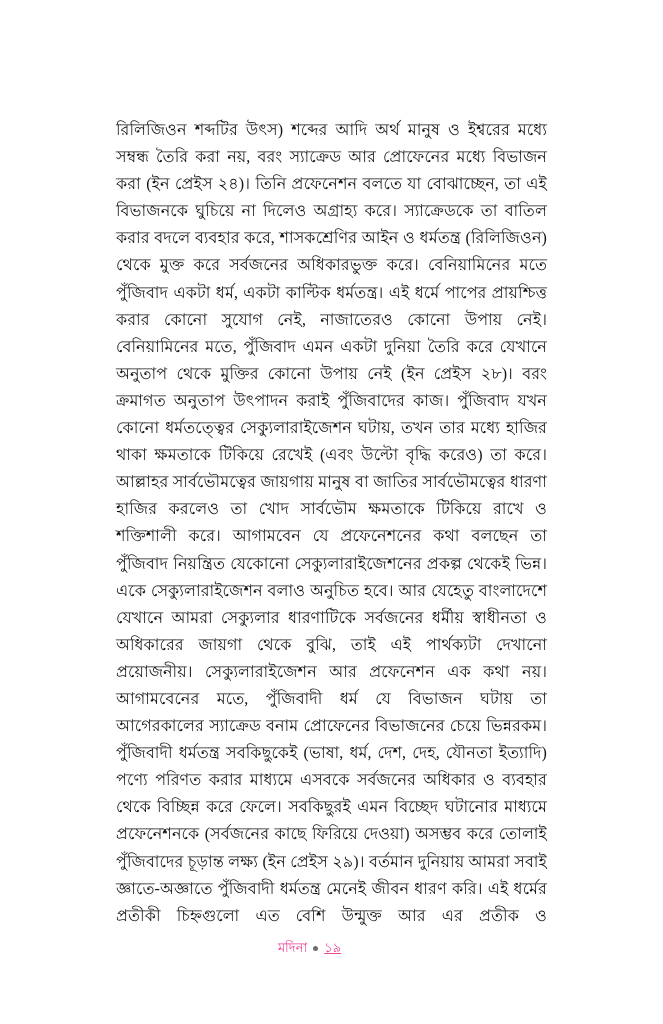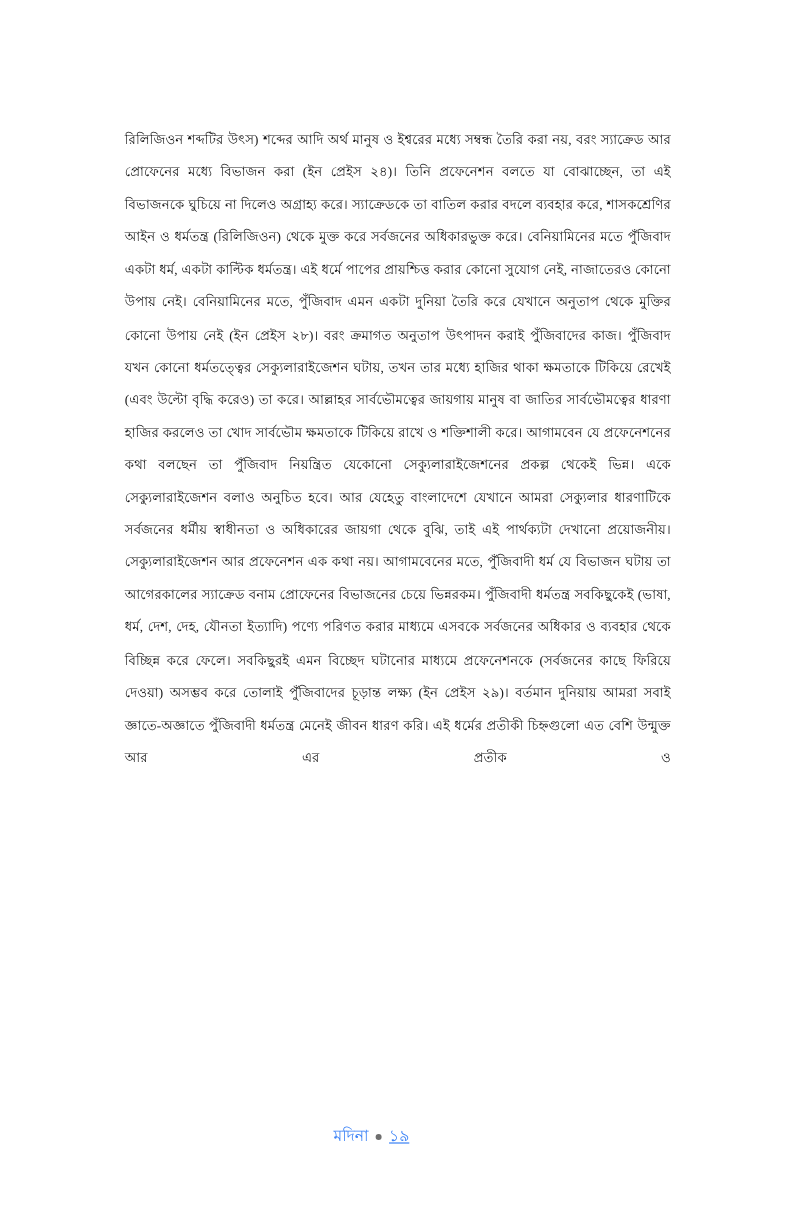--- a/index.html
+++ b/index.html
@@ -25,24 +25,24 @@
 
   
   .text-block {
     position: absolute;
     left: 104px;
     top: 104px;
     width: 455px;          
   }
 
   .para {
-    margin: 0;
+    margin: 12px;
     text-align: justify;
     text-justify: inter-word;
-    font-size: 11px;
+    font-size: 16px;
     line-height: 27.1px;
     letter-spacing: 0.1px;
     word-spacing: 0.2px;
     color: #141414;
     hyphens: none;
   }
   
   .para::after {
     content: "";
     display: inline-block;
@@ -57,21 +57,21 @@
     top: 938px;
     text-align: center;
     padding-right: 44px;   
   }
   .footer-inner {
     display: inline-flex;
     align-items: center;
     gap: 6px;
     font-size: 13px;
     line-height: 18px;
-    color: #3b82f6;
+    color: #ec4899;
   }
   .footer-label { white-space: nowrap; }
   .footer-dot {
     width: 5px;
     height: 5px;
     border-radius: 50%;
     background: #6e6e6e;
     display: inline-block;
     flex: 0 0 auto;
   }

